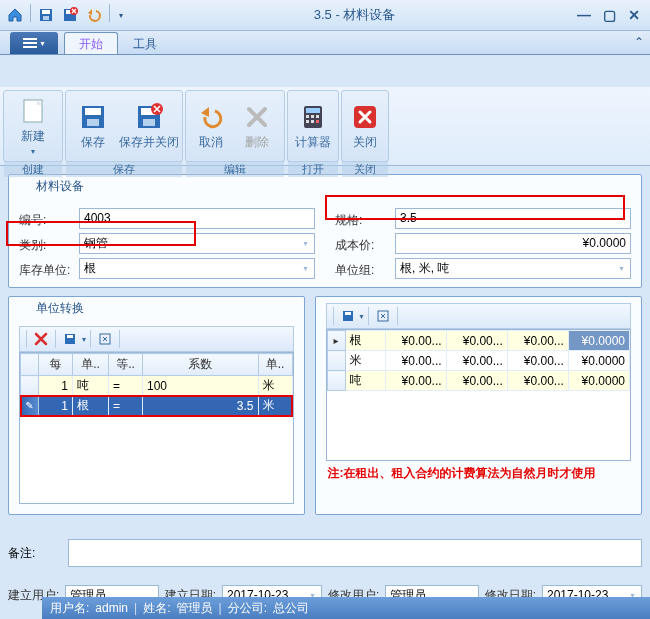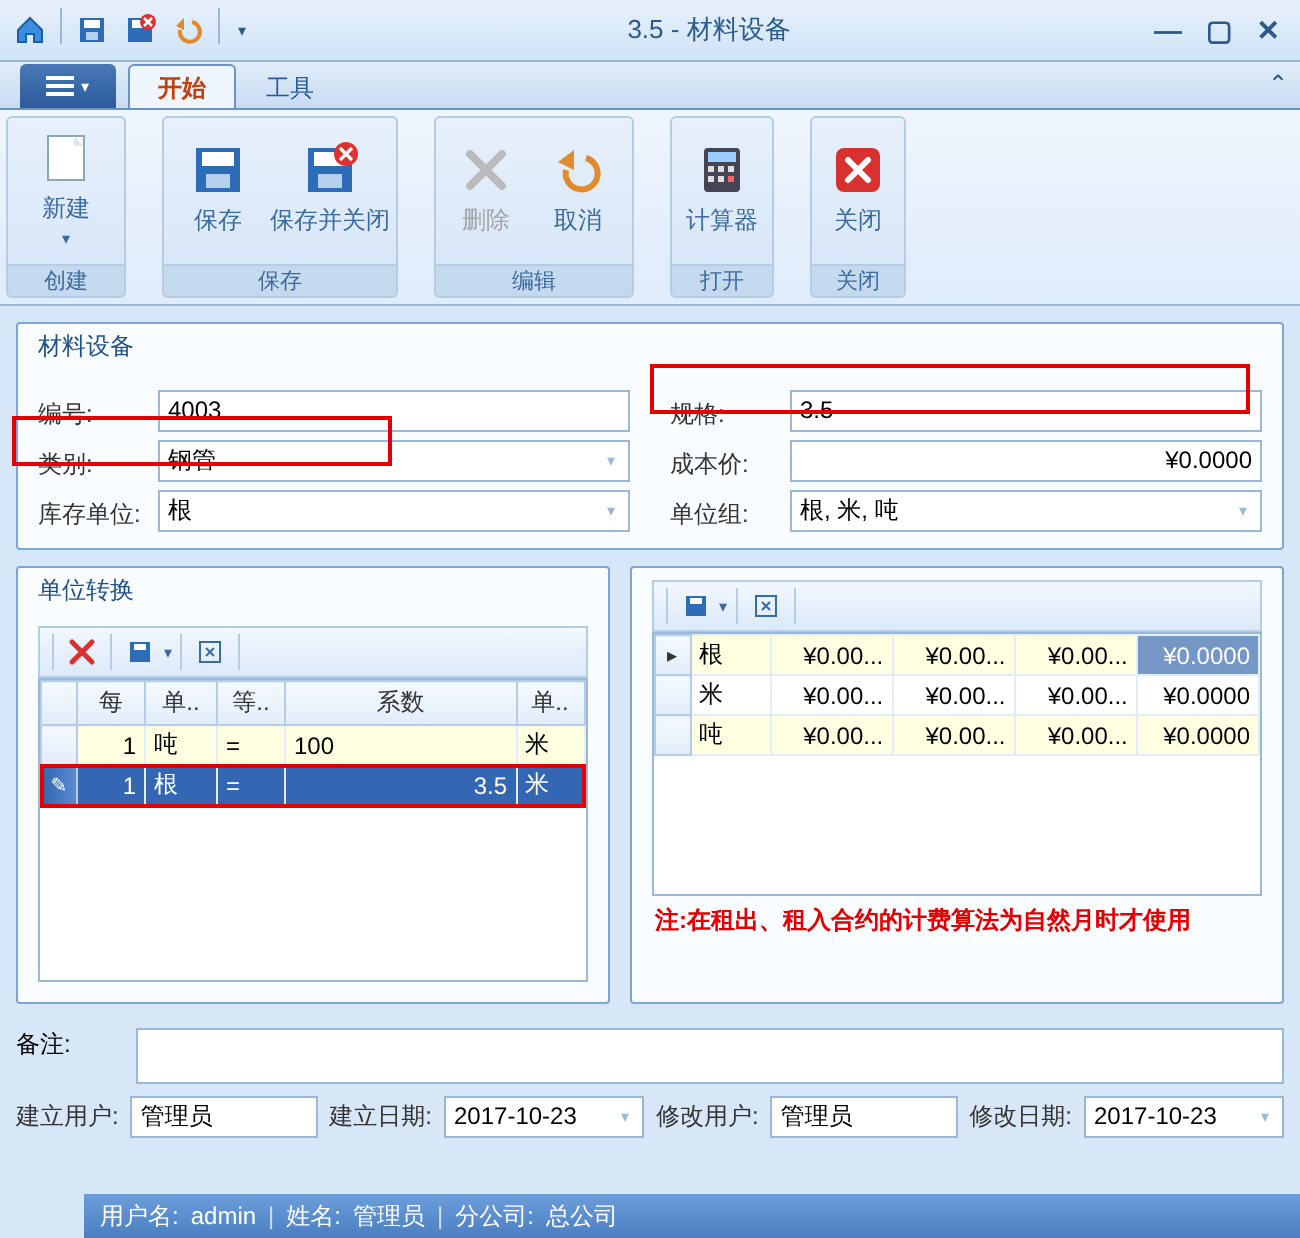--- a/index.html
+++ b/index.html
@@ -11,38 +11,38 @@
 .mini-btn { width: 22px; height: 22px; border: 1px solid transparent; border-radius: 3px; display: flex; align-items: center; justify-content: center; cursor: pointer; }
 .sep { width: 1px; height: 18px; background: #9cb8d8; margin: 0 2px; }
 .title-text { flex: 1; text-align: center; color: #2c5a8d; font-size: 13px; }
 .win-controls { display: flex; gap: 12px; padding-right: 10px; color: #2c5a8d; font-weight: bold; }
 .win-ctl { cursor: pointer; font-size: 14px; }
 
 
 .tabstrip { height: 24px; background: linear-gradient(#e1ecf9,#c7dcf3); display: flex; align-items: flex-end; padding-left: 10px; border-bottom: 1px solid #6d94bf; position: relative; }
 .menu-drop { width: 48px; height: 22px; background: linear-gradient(#4b79b8,#2a5a9a); border-radius: 3px 3px 0 0; display: flex; align-items: center; justify-content: center; gap: 3px; margin-right: 6px; cursor: pointer; }
 .tab { height: 22px; padding: 0 14px; line-height: 22px; color: #2a5a9a; cursor: pointer; border: 1px solid transparent; border-bottom: none; }
-.tab.active { background: #eef5fd; border-color: #6d94bf; border-radius: 3px 3px 0 0; color: #c2410c; font-weight: bold; }
+.tab.active { background: #eef5fd; border-color: #6d94bf; border-radius: 3px 3px 0 0; color: #8b5cf6; }
 .tabstrip .expand { position: absolute; right: 6px; top: 4px; color: #2c5a8d; cursor: pointer; }
 
 
-.ribbon { height: 98px; background: linear-gradient(#eef5fd,#dfecfb); display: flex; border-bottom: 1px solid #9cb8d8; padding: 3px; gap: 18px; }
+.ribbon { height: 79px; background: linear-gradient(#eef5fd,#dfecfb); display: flex; border-bottom: 1px solid #9cb8d8; padding: 3px; gap: 2px; margin-top: 32px; }
 .rgroup { border: 1px solid #b5cce6; border-radius: 3px; background: linear-gradient(#e7f0fb,#d5e5f7); display: flex; flex-direction: column; }
 .rgroup-body { flex: 1; display: flex; align-items: flex-start; padding: 2px; }
 .rgroup-label { height: 16px; text-align: center; font-size: 11px; color: #3a6a9f; background: rgba(180,205,230,.5); border-top: 1px solid #b5cce6; }
 .rbtn { width: 54px; height: 66px; display: flex; flex-direction: column; align-items: center; justify-content: center; gap: 2px; cursor: pointer; border: 1px solid transparent; border-radius: 3px; color: #3a6a9f; }
 .rbtn.disabled { color: #a3a3a3; cursor: default; }
 .rbtn .ico { width: 30px; height: 30px; display: flex; align-items: center; justify-content: center; }
 .rbtn .lbl { font-size: 12px; white-space: nowrap; }
 .rbtn .drop { font-size: 8px; color: #3a6a9f; }
 
 
 .content { padding: 8px; height: calc(100% - 31px - 24px - 91px - 22px); overflow: hidden; }
 .panel { border: 1px solid #7ea6d4; background: #fafdff; border-radius: 2px; margin-bottom: 8px; }
-.panel-title { padding: 3px 10px; color: #1f4f85; font-size: 12px; }
+.panel-title { padding: 3px 27px; color: #1f4f85; font-size: 12px; }
 .panel-body { padding: 6px 10px 10px; position: relative; }
 
 .form-row { display: flex; align-items: flex-end; height: 25px; }
 .form-row .lbl { width: 60px; text-align: left; color: #333; padding-right: 4px; }
 .form-row .fld { flex: 1; height: 21px; border: 1px solid #9cb8d8; background: #fff; padding: 0 4px; line-height: 19px; position: relative; display: flex; align-items: center; }
 .form-row .gap { width: 20px; }
 .fld .ddl { position: absolute; right: 1px; top: 1px; width: 15px; height: 17px; display:flex;align-items:center;justify-content:center;color:#9cb8d8;font-size:8px;cursor:pointer; }
 .hl-red { position: absolute; border: 2px solid #e40000; pointer-events: none; }
 
 .two-col { display: flex; gap: 10px; }
@@ -58,21 +58,21 @@
 .grid tr.alt td { background: #ffffe1; }
 .grid tr.sel td { background: #3367b3; color: #fff; }
 .grid .rowhdr { width:18px; background: linear-gradient(#f4f9fe,#e2edfa) !important; border: 1px solid #b5cce6 !important; color:#333 !important; text-align:center;font-size:10px; }
 .grid .rowhdr.sel { background: linear-gradient(90deg,#3367b3,#5a8cd0) !important; color:#fff !important; }
 .grid-space { height: 130px; overflow:auto; }
 
 .sel-cell { background:#7597c6 !important; color:#fff !important; }
 
 .note { color:#e40000; font-weight:bold; padding: 4px 2px 0; font-size:12px; }
 
-.remark-row { display:flex; margin: 4px 0; }
+.remark-row { display:flex; align-items:center; margin: 16px 0; }
 .remark-row .lbl { width:60px; }
 .remark-row .fld { flex:1; height:28px; border:1px solid #9cb8d8; background:#fff; }
 
 .meta-row { display:flex; align-items:center; gap:6px; padding: 2px 0; }
 .meta-row .lbl { color:#333; white-space:nowrap; }
 .meta-row .fld { height:21px; border:1px solid #9cb8d8; background:#fff; padding:0 4px; line-height:19px; position:relative; display:flex;align-items:center; }
 .meta-row .fld.flex1 { flex:1; min-width:60px; }
 
 
 .statusbar { position:absolute; bottom:0; left:0; right:0; height:22px; background: linear-gradient(#6d9edb,#4a7ec0); color:#fff; display:flex; align-items:center; padding:0 8px; gap:6px; font-size:12px;margin-left:42px; }
@@ -176,36 +176,36 @@
               <path d="M19 3 L25 9 M25 3 L19 9" stroke="#fff" stroke-width="1.6"></path>
             </svg>
           </div>
         <div class="lbl">保存并关闭</div>
       </div>
     </div>
     <div class="rgroup-label">保存</div>
   </div>
   <div class="rgroup" style="width:100px">
     <div class="rgroup-body">
-      <div class="rbtn disabled" style="width:46px">
-        <div class="ico">
-            <svg width="28" height="28">
-              <path d="M6 6 L22 22 M22 6 L6 22" stroke="#bbb" stroke-width="4" stroke-linecap="round"></path>
-            </svg>
-          </div>
-        <div class="lbl">删除</div>
-      </div>
       <div class="rbtn" style="width:46px">
         <div class="ico">
             <svg width="28" height="28">
               <path d="M18 8 A8 8 0 1 1 8 14" fill="none" stroke="#e08a2d" stroke-width="3"></path>
               <path d="M12 4 L4 10 L12 14 Z" fill="#e08a2d"></path>
             </svg>
           </div>
         <div class="lbl">取消</div>
+      </div>
+      <div class="rbtn disabled" style="width:46px">
+        <div class="ico">
+            <svg width="28" height="28">
+              <path d="M6 6 L22 22 M22 6 L6 22" stroke="#bbb" stroke-width="4" stroke-linecap="round"></path>
+            </svg>
+          </div>
+        <div class="lbl">删除</div>
       </div>
     </div>
     <div class="rgroup-label">编辑</div>
   </div>
   <div class="rgroup" style="width:52px">
     <div class="rgroup-body">
       <div class="rbtn" style="width:46px">
         <div class="ico">
             <svg width="28" height="28">
               <rect x="5" y="3" width="18" height="22" rx="2" fill="#445"></rect>

